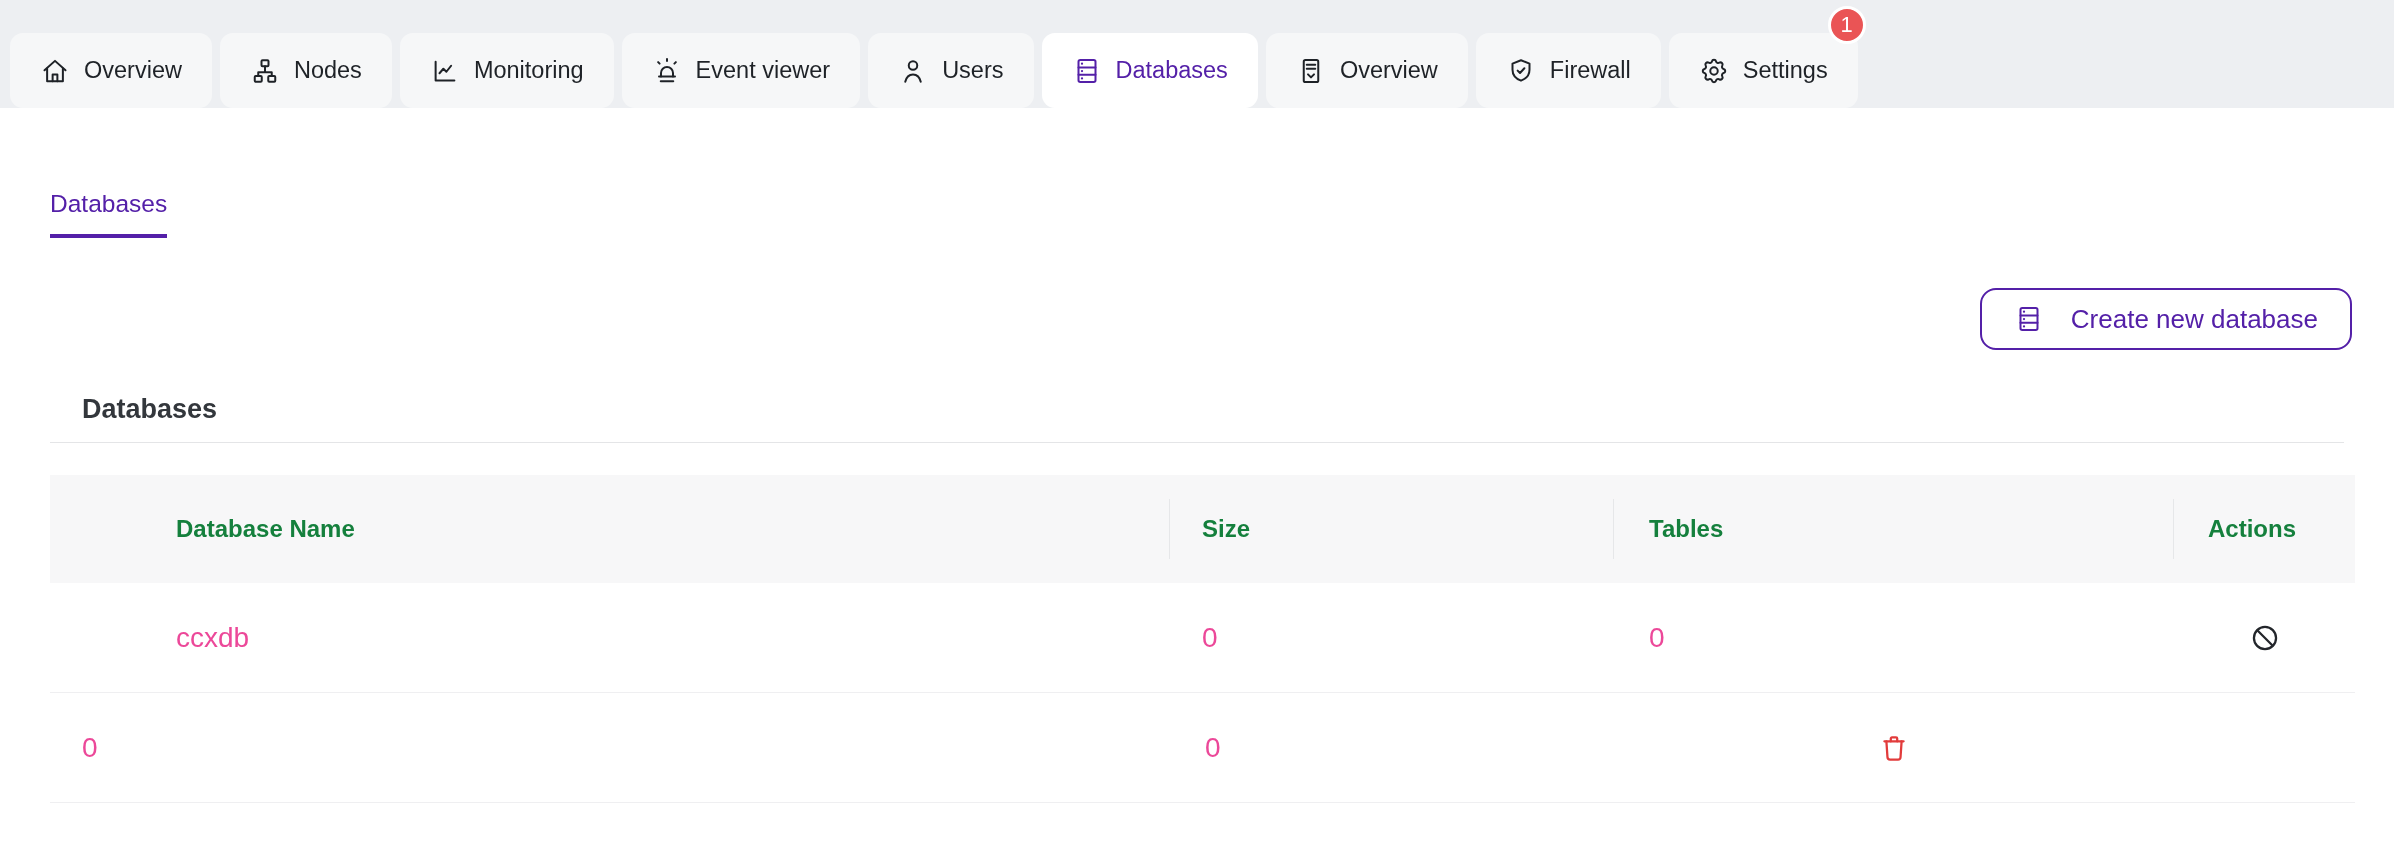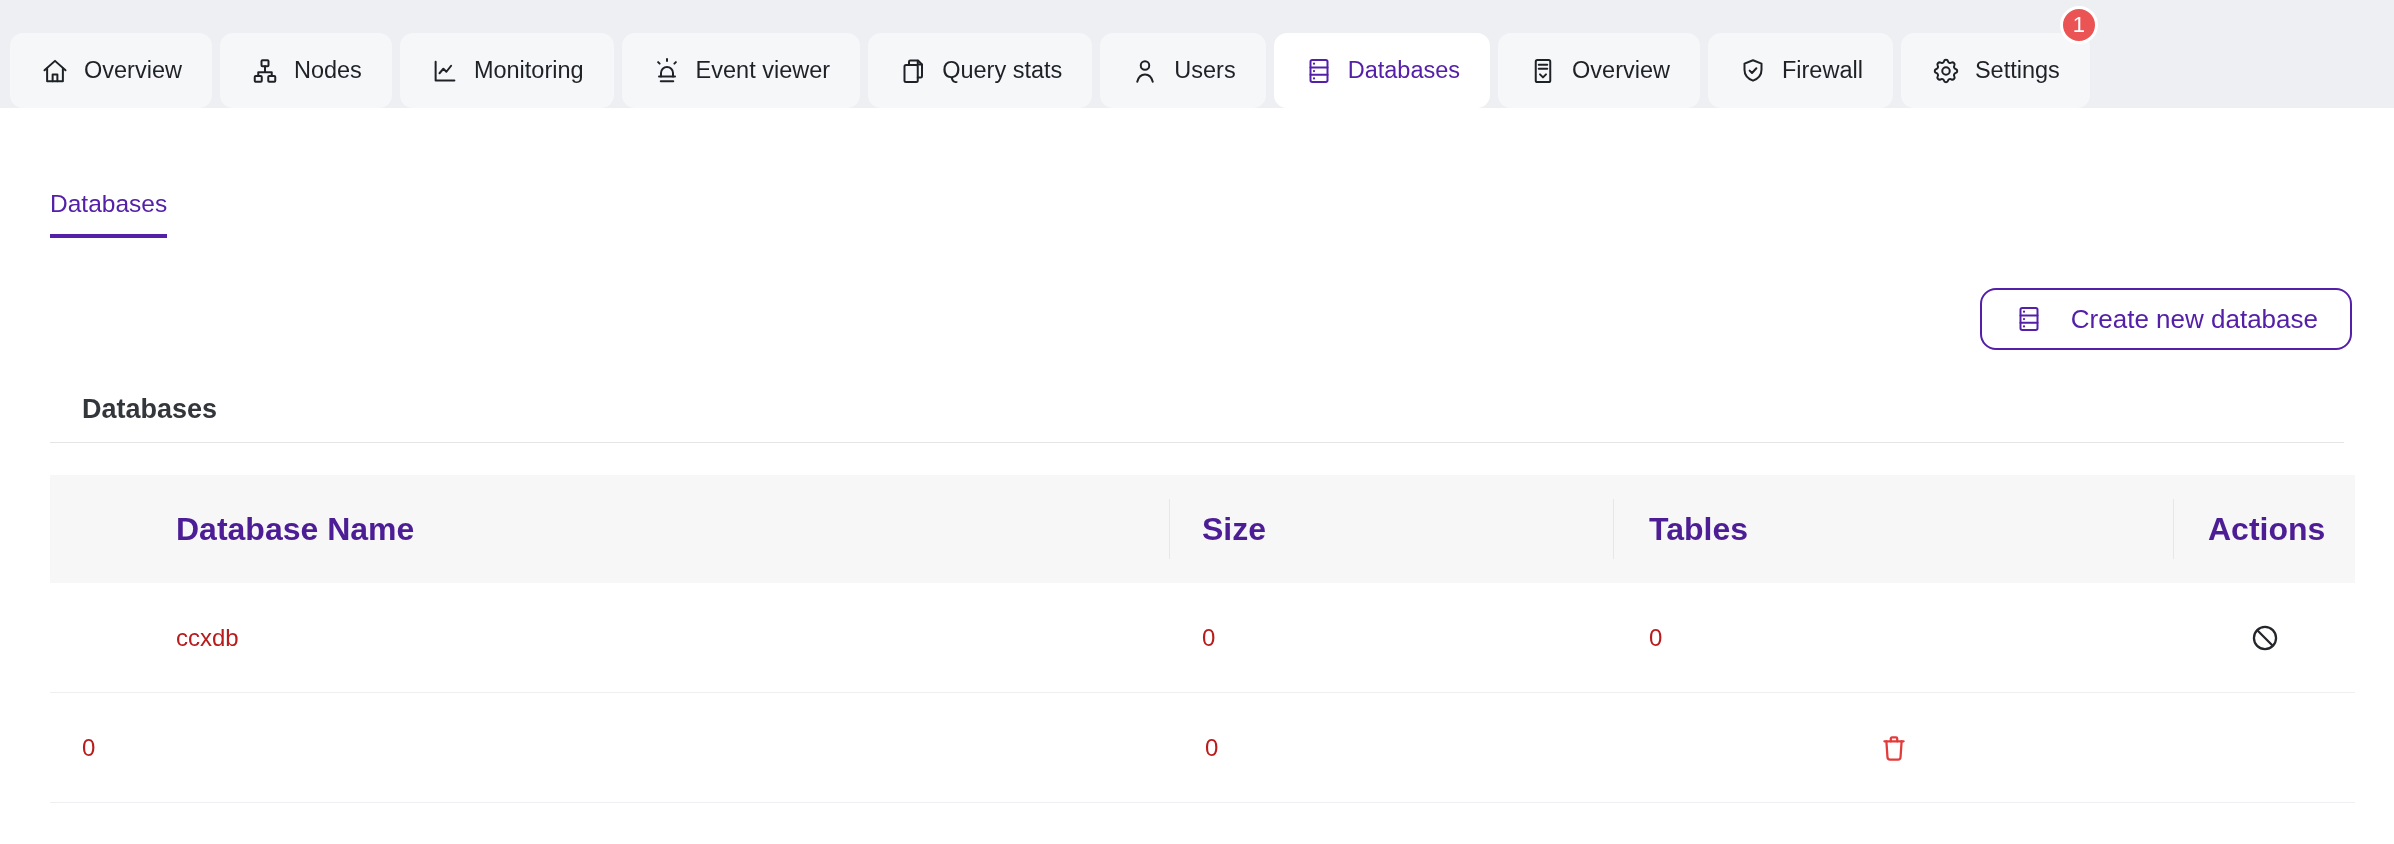--- a/index.html
+++ b/index.html
@@ -143,23 +143,23 @@
     width: 2305px;
   }
   .thead {
     display: grid;
     grid-template-columns: 1120px 444px 560px 181px;
     background: #f7f7f8;
     height: 108px;
     align-items: center;
   }
   .th {
-    font-size: 32px;
+    font-size: 24px;
     font-weight: 700;
-    color: #4c1d95;
+    color: #15803d;
     position: relative;
     height: 100%;
     display: flex;
     align-items: center;
   }
   .th.c-name   { padding-left: 126px; }
   .th.c-size   { padding-left: 32px; }
   .th.c-tables { padding-left: 35px; }
   .th.c-actions{ padding-left: 34px; }
   .th.has-sep::after {
@@ -173,22 +173,22 @@
   }
   .trow {
     display: grid;
     grid-template-columns: 1120px 444px 560px 181px;
     height: 110px;
     align-items: center;
     border-bottom: 1px solid #efeff1;
     background: #ffffff;
   }
   .td {
-    font-size: 24px;
-    color: #b91c1c;
+    font-size: 28px;
+    color: #ec4899;
     height: 100%;
     display: flex;
     align-items: center;
   }
   .td.c-name   { padding-left: 126px; }
   .td.c-size   { padding-left: 32px; }
   .td.c-tables { padding-left: 35px; }
   .td.c-actions{ justify-content: center; }
   .action-icon {
     width: 34px; height: 34px;
@@ -245,28 +245,20 @@
     <div class="tab">
       <svg class="ic" viewBox="0 0 24 24">
         <path d="M7.2 16.4v-2.8a4.8 4.8 0 0 1 9.6 0v2.8"></path>
         <path d="M5.6 16.4h12.8"></path>
           <path d="M7 20.2h10"></path>
         <path d="M6.1 6.1L4.9 4.9 M12 4V2.4 M17.9 6.1l1.2-1.2"></path>
       </svg>
       <span>Event viewer</span>
     </div>
 
-    <div class="tab">
-      <svg class="ic" viewBox="0 0 24 24">
-        <rect x="5.2" y="7.2" width="10.6" height="13.6" rx="1.2"></rect>
-        <path d="M8.8 7.2V4.6a1 1 0 0 1 1-1h6.2l3.2 3.2v9.4a1 1 0 0 1-1 1h-2.4"></path>
-        <path d="M15.8 3.8v3h3.2"></path>
-      </svg>
-      <span>Query stats</span>
-    </div>
 
     <div class="tab">
       <svg class="ic" viewBox="0 0 24 24">
         <circle cx="12" cy="7.6" r="3.4"></circle>
         <path d="M5.8 20.6c.9-3.9 3.2-5.9 6.2-5.9s5.3 2 6.2 5.9"></path>
       </svg>
       <span>Users</span>
     </div>
 
     <div class="tab active">

